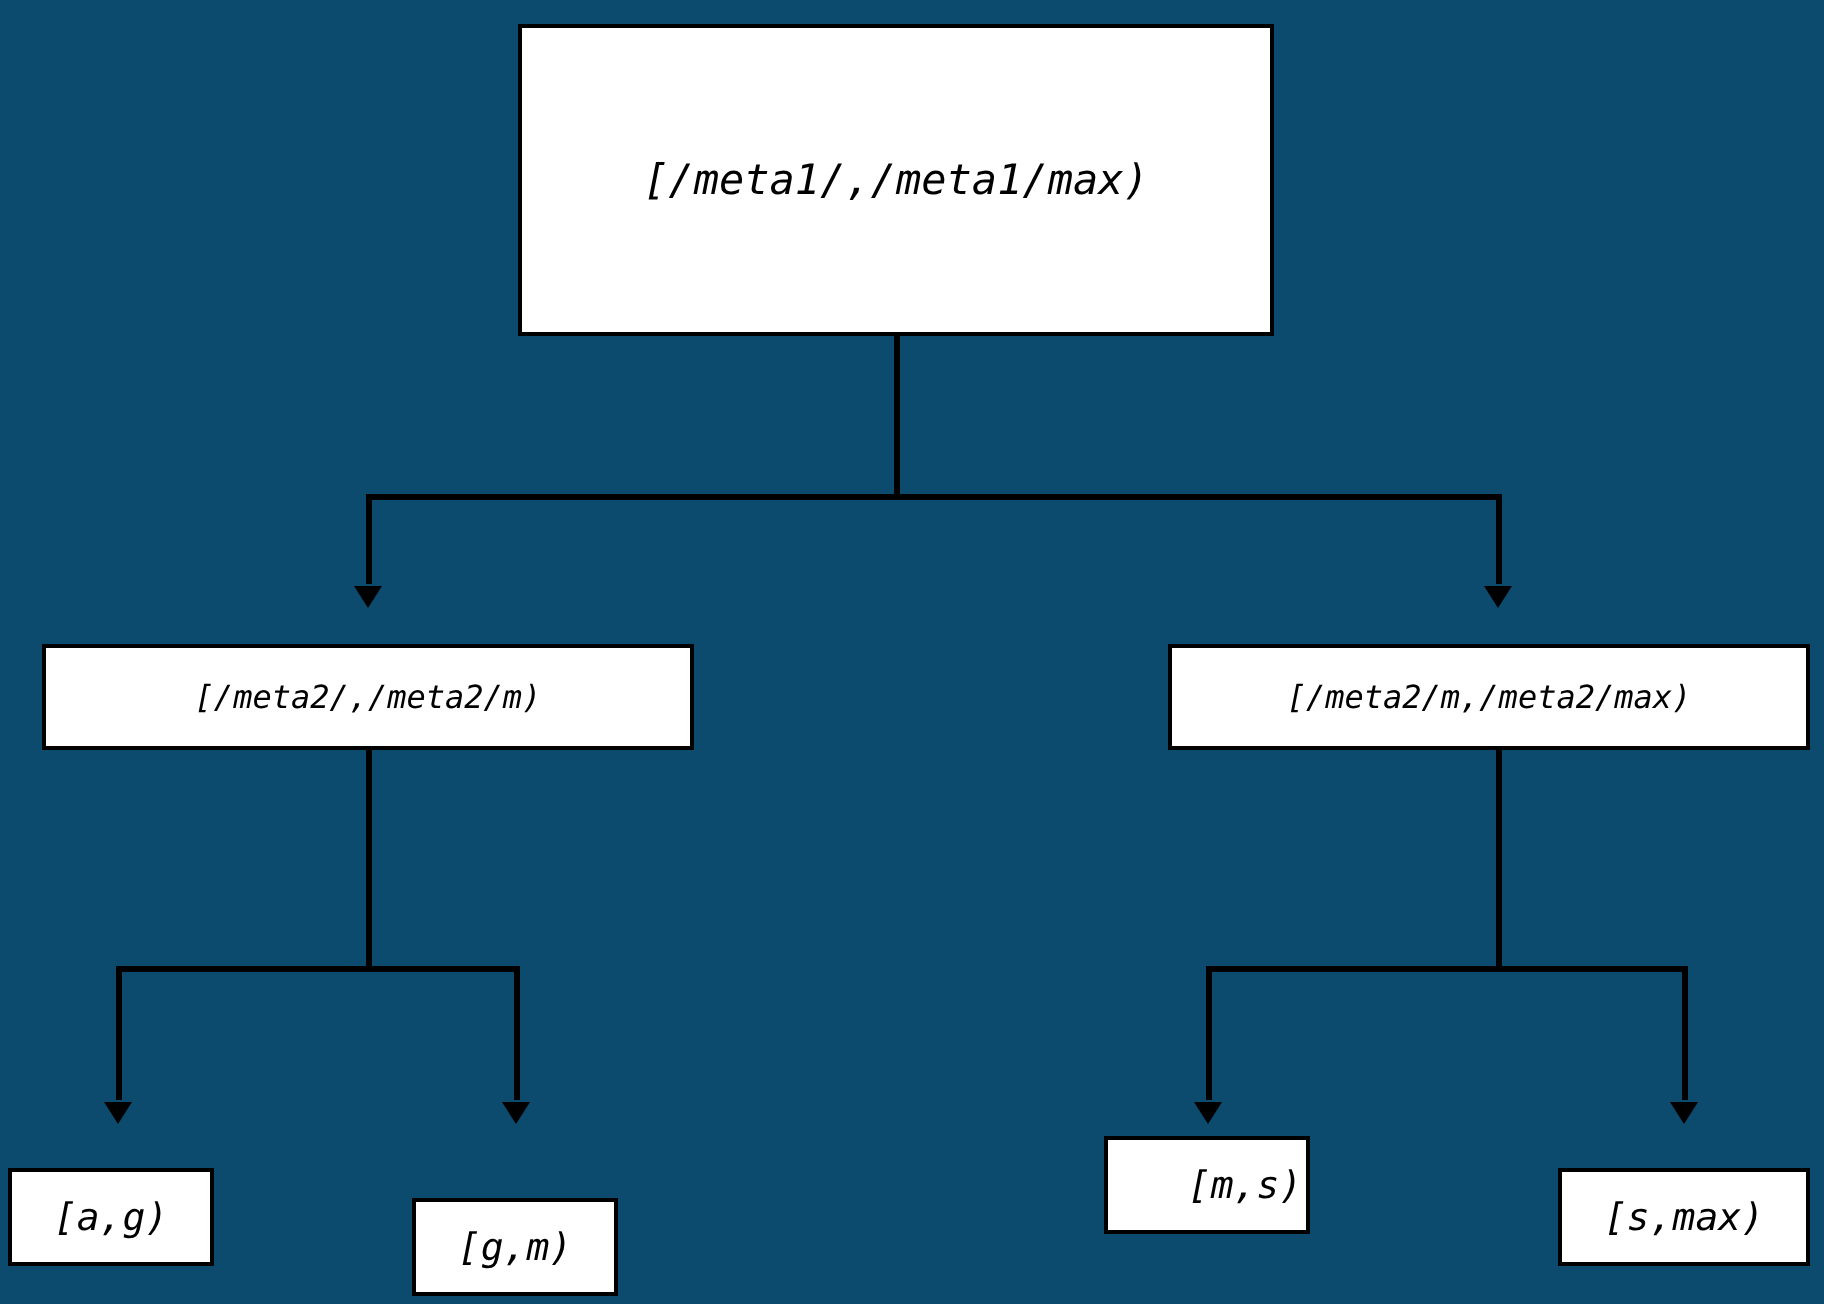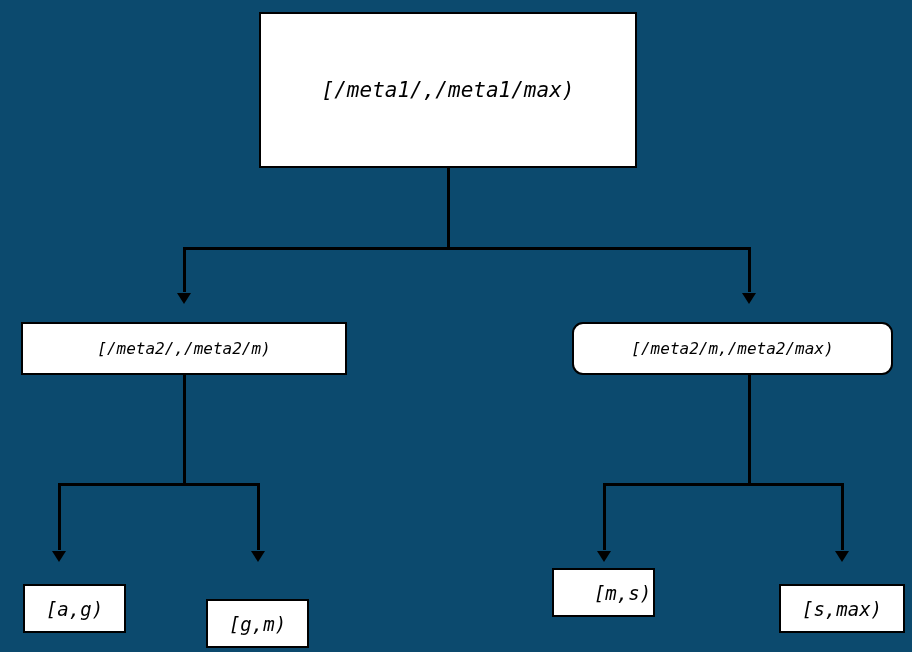--- a/index.html
+++ b/index.html
@@ -45,31 +45,30 @@
   #node-root .node-label { font-size: 21px; }
 
   
   #node-mid-left {
     left: 21px;
     top: 322px;
     width: 326px;
     height: 53px;
   }
   #node-mid-right {
-    left: 572px;
+    left: 584px;
     top: 322px;
     width: 321px;
     height: 53px;
-    border-radius: 11px;
   }
   #node-mid-left .node-label,
   #node-mid-right .node-label { font-size: 16px; }
 
   
-  #node-leaf-ag   { left: 23px;   top: 584px; width: 103px; height: 49px; }
+  #node-leaf-ag   { left: 4px;   top: 584px; width: 103px; height: 49px; }
   #node-leaf-gm   { left: 206px; top: 584px; width: 103px; height: 49px; margin-top: 15px; }
   #node-leaf-ms   { left: 552px; top: 568px; width: 103px; height: 49px; padding-left: 38px; }
   #node-leaf-smax { left: 779px; top: 584px; width: 126px; height: 49px; }
   .leaf .node-label { font-size: 19px; }
 
   
   .edge-v, .edge-h {
     position: absolute;
     background: #000000;
   }

